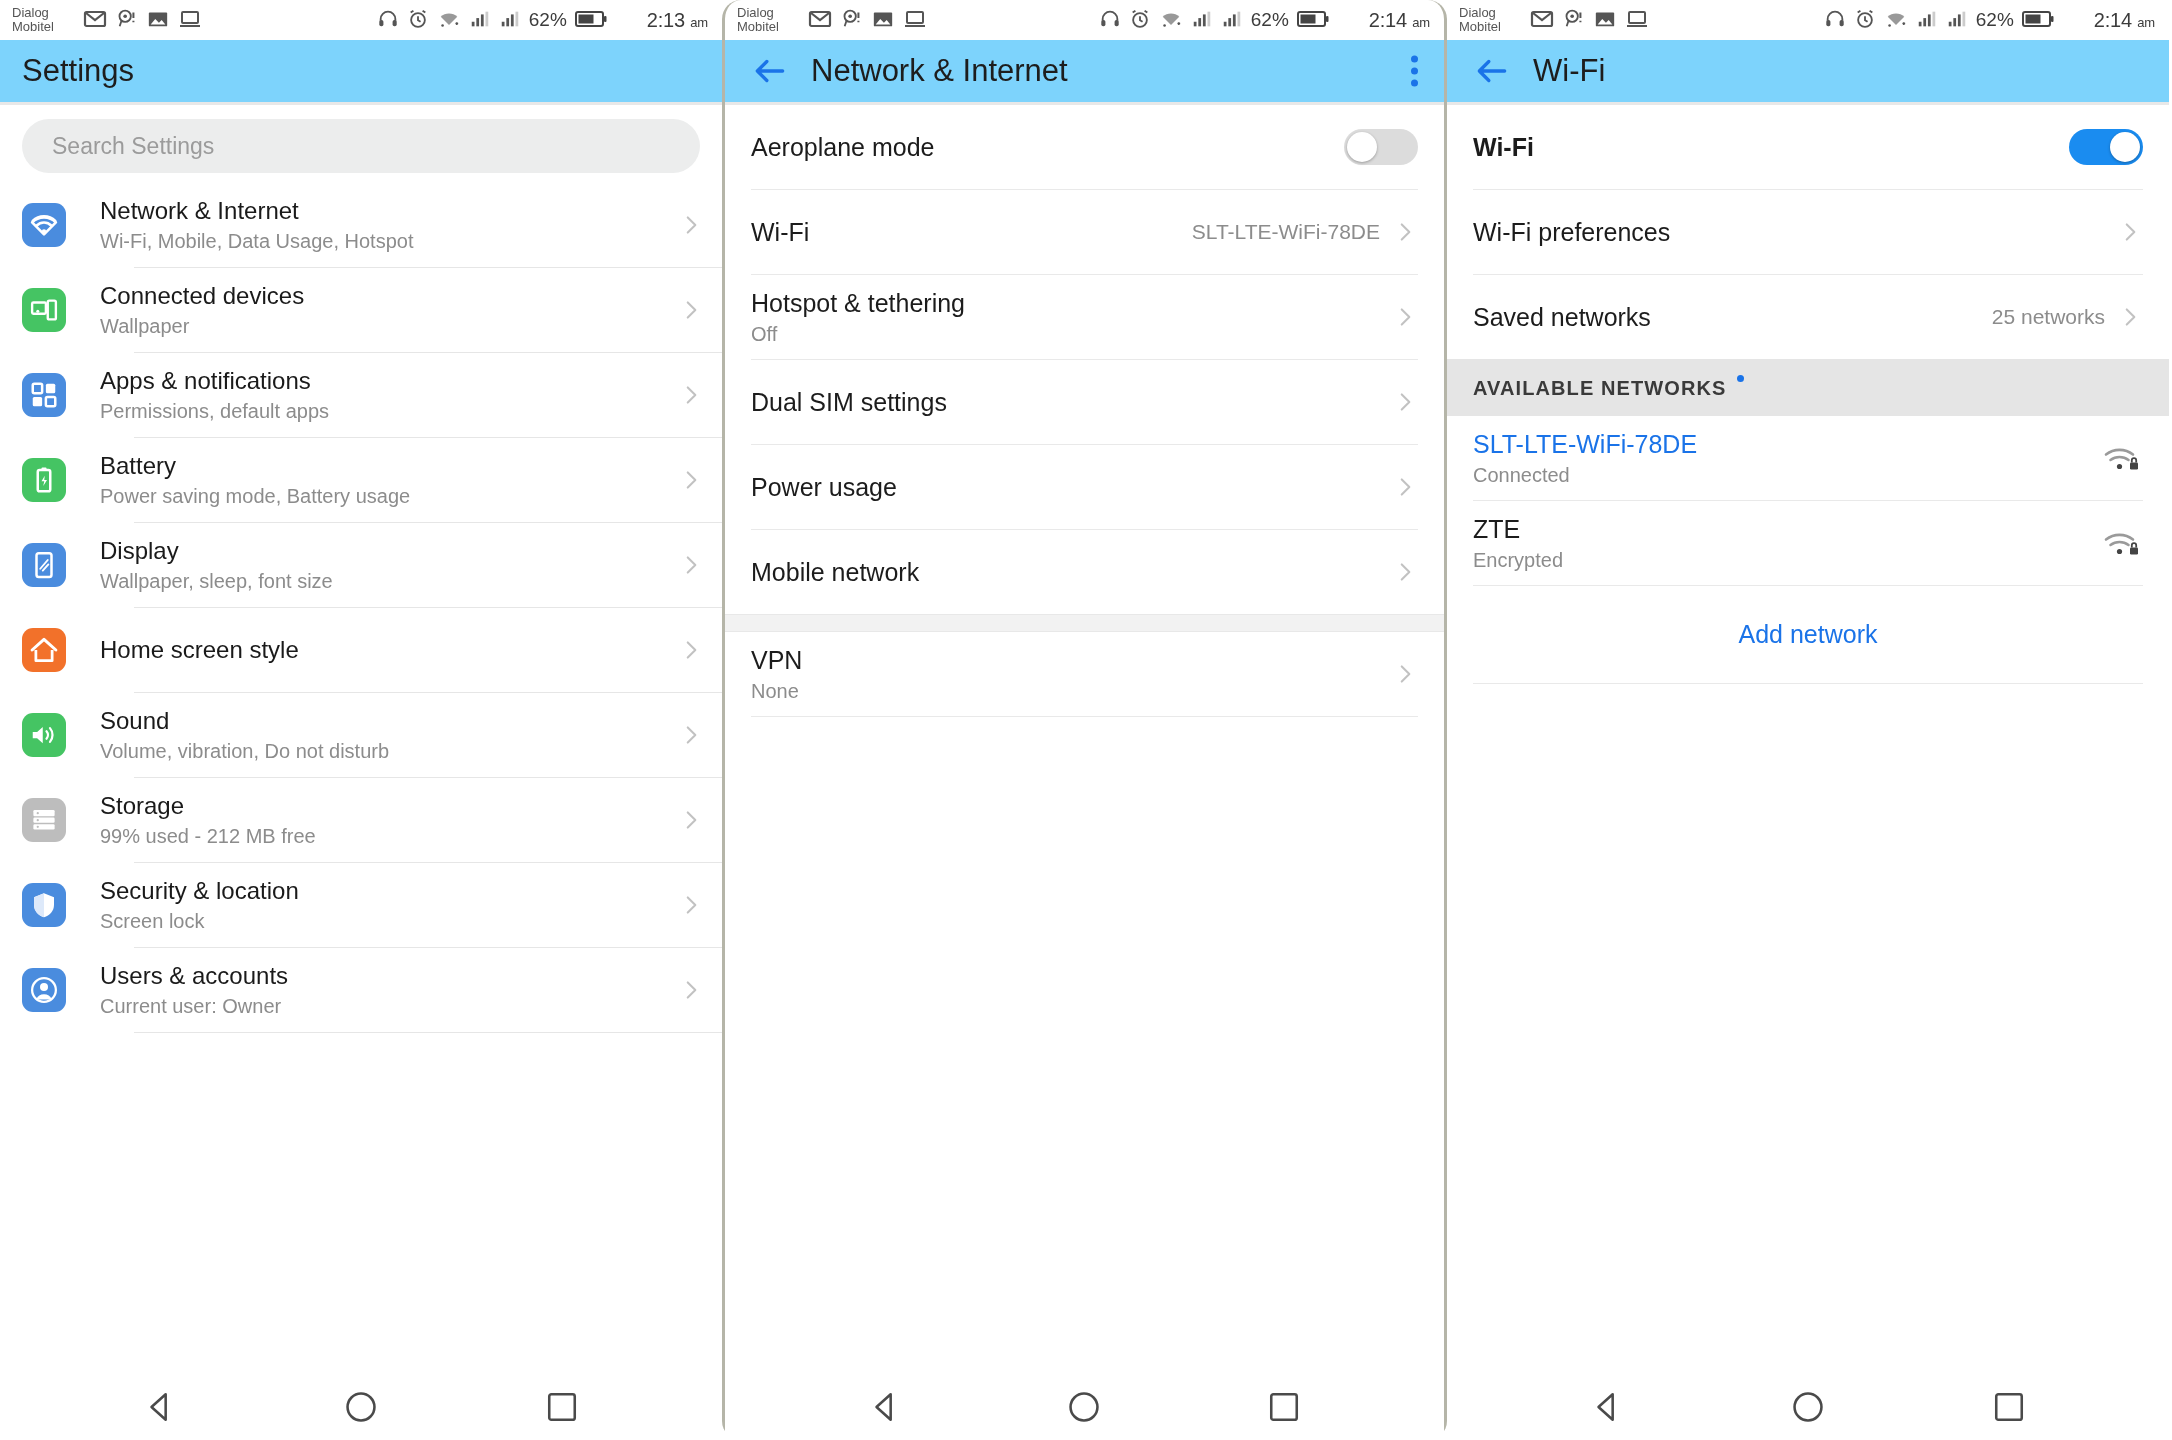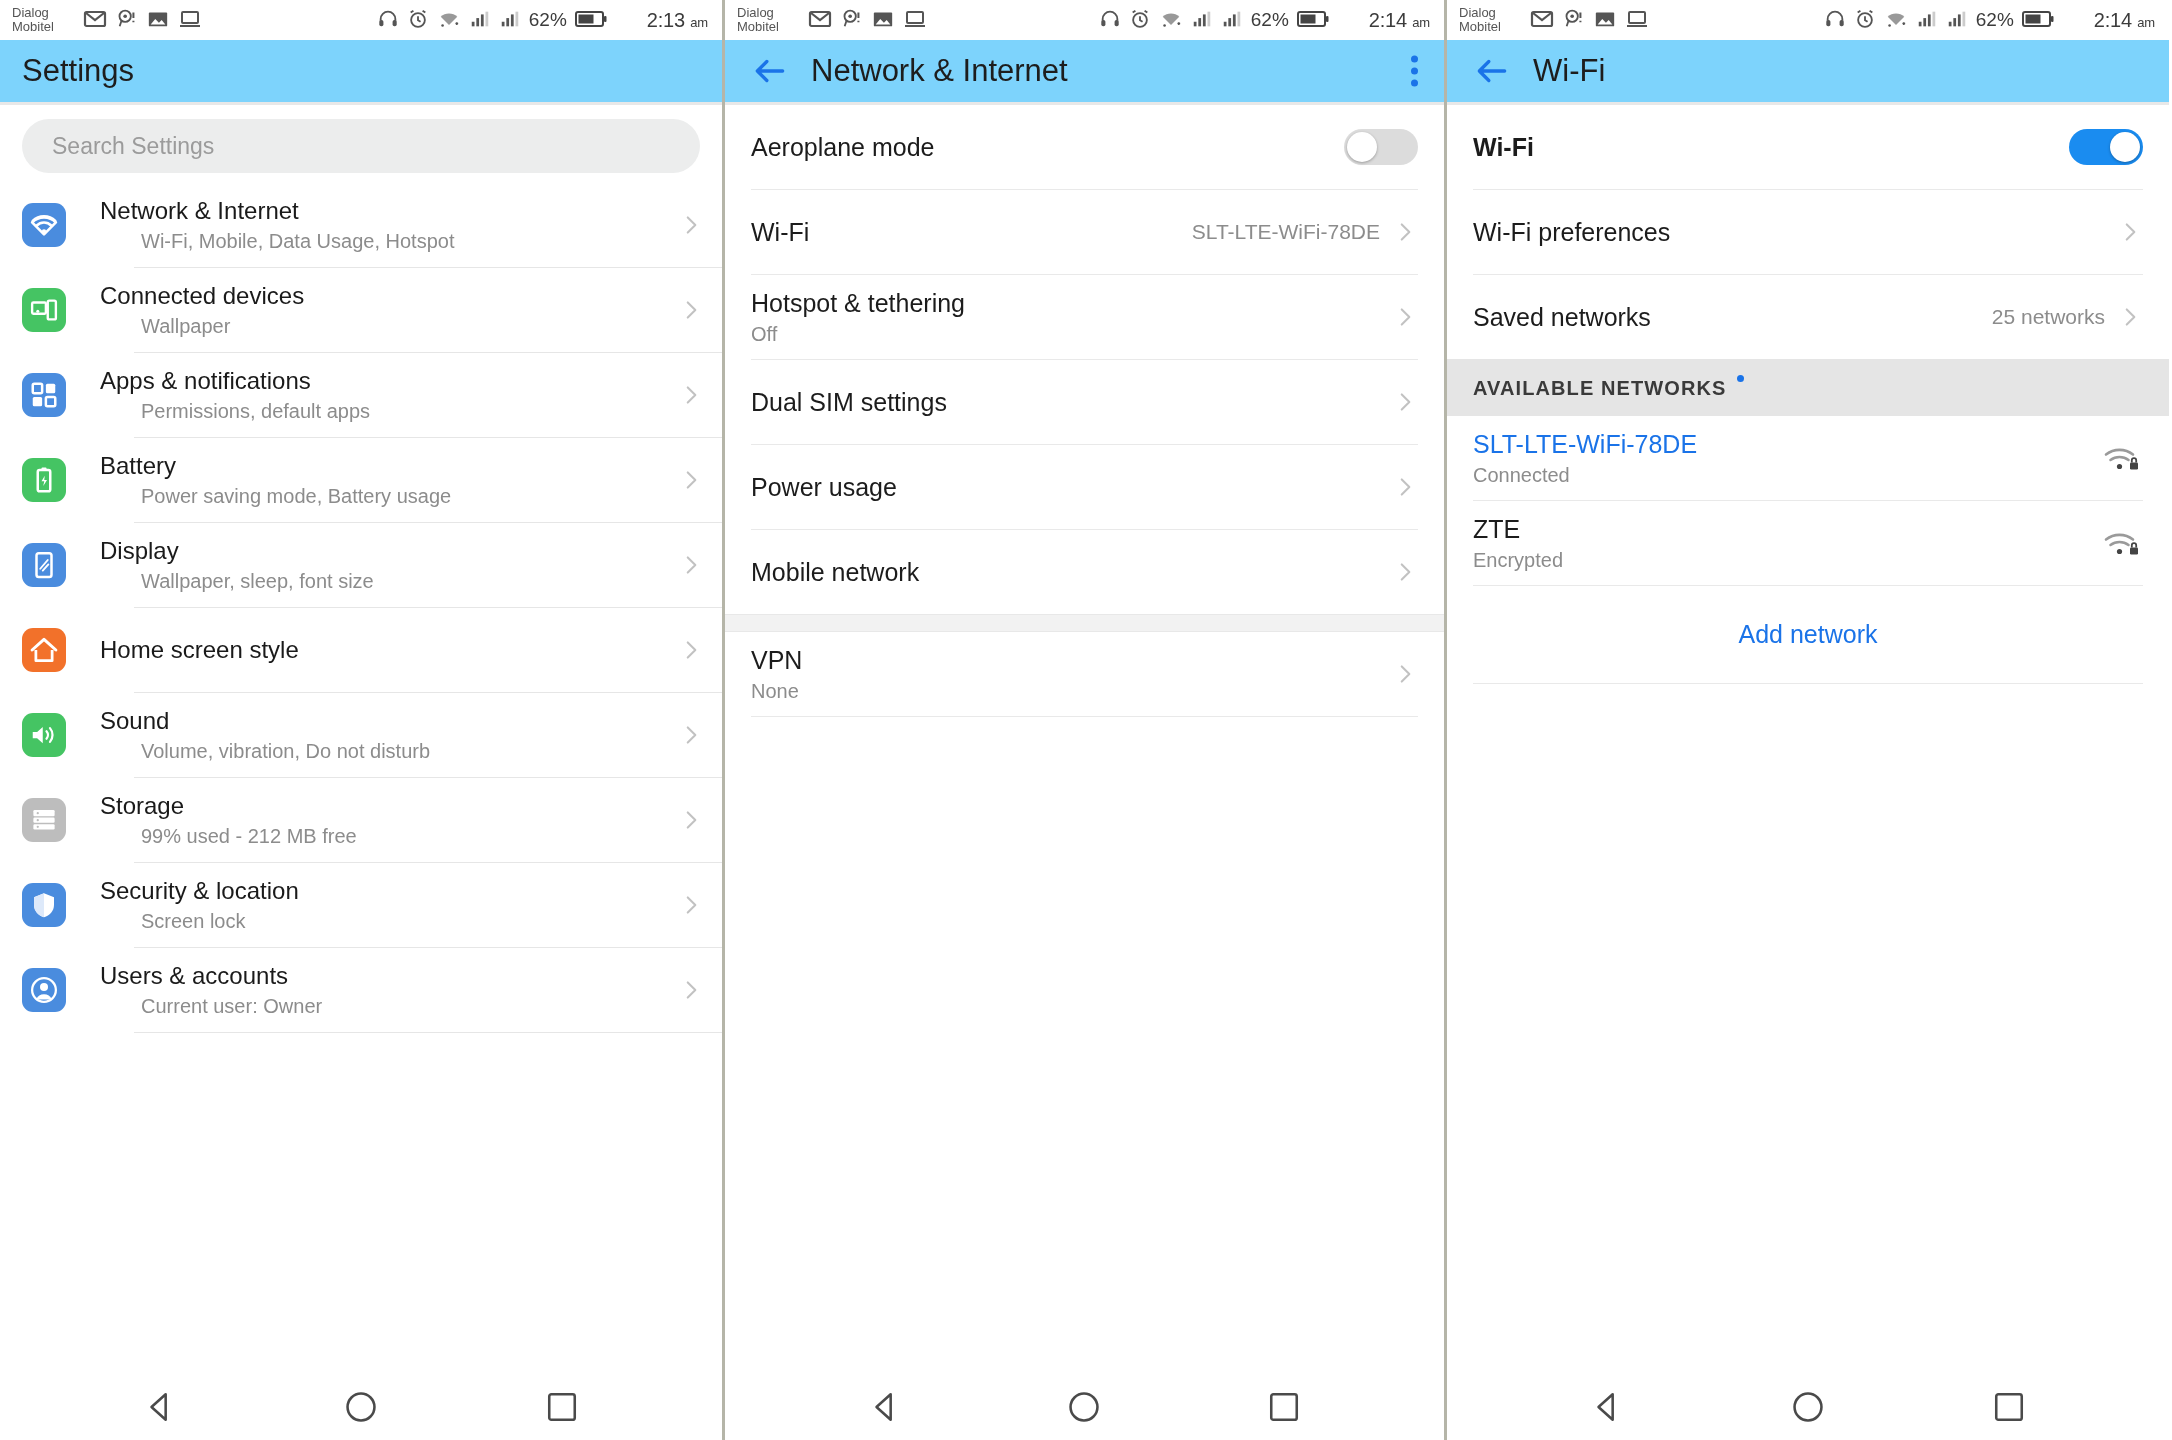--- a/index.html
+++ b/index.html
@@ -1,19 +1,19 @@
 <!DOCTYPE html>
 <html><head>
 <meta charset="utf-8">
 <style>
   * { margin:0; padding:0; box-sizing:border-box; }
   html,body { width:2172px; height:1440px; background:#ffffff;
     font-family:"Liberation Sans", sans-serif; -webkit-font-smoothing:antialiased; }
   .screens { display:flex; width:2172px; height:1440px; }
-  .panel { position:relative; height:1440px; background:#ffffff; display:flex; flex-direction:column; }
+  .panel { position:relative; height:1440px; background:#ffffff; display:flex; flex-direction:column;border-radius:19px; }
   .panel.p1 { width:722px; }
   .panel.p2 { width:725px; border-left:3px solid #b5b5a8; border-right:3px solid #b5b5a8; }
   .panel.p3 { width:722px; }
 
   
   .statusbar { height:40px; flex:0 0 40px; display:flex; align-items:center;
      padding:0 12px; font-size:14px; color:#4a4a4a; position:relative; }
   .carrier { font-size:13px; line-height:14px; color:#555; width:62px; }
   .carrier div { white-space:nowrap; }
   .sb-left { display:flex; align-items:center; gap:9px; }
@@ -42,21 +42,21 @@
   .searchbox span { color:#9b9b9b; font-size:23px; }
 
   
   .list1 { flex:1 1 auto; overflow:hidden; padding-left:22px; }
   .row1 { display:flex; align-items:center; min-height:84px; position:relative; padding-right:16px; }
   .row1 .ico { width:44px; height:44px; border-radius:11px; flex:0 0 44px;
      display:flex; align-items:center; justify-content:center; margin-right:34px; }
   .row1 .ico svg { width:30px; height:30px; }
   .row1 .txt { flex:1 1 auto; display:flex; flex-direction:column; justify-content:center; }
   .row1 .t1 { font-size:24px; color:#1a1a1a; line-height:30px; }
-  .row1 .t2 { font-size:20px; color:#8c8c8c; line-height:28px; margin-top:1px;margin-left:41px; }
+  .row1 .t2 { font-size:20px; color:#8c8c8c; line-height:28px; margin-top:1px; }
   .row1 .chev { width:30px; flex:0 0 30px; display:flex; align-items:center; justify-content:center; }
   .divider1 { height:1px; background:#e6e6e6; margin-left:112px; }
 
   
   .list2 { flex:1 1 auto; }
   .gap { height:18px; background:#f2f2f2; border-top:1px solid #e8e8e8; border-bottom:1px solid #e8e8e8; }
   .row2 { display:flex; align-items:center; min-height:84px; padding:0 26px 0 26px; position:relative; }
   .row2 .txt { flex:1 1 auto; display:flex; flex-direction:column; justify-content:center; }
   .row2 .t1 { font-size:25px; color:#1c1c1c; line-height:34px; }
   .row2 .t1.blue { color:#1a73e8; }

